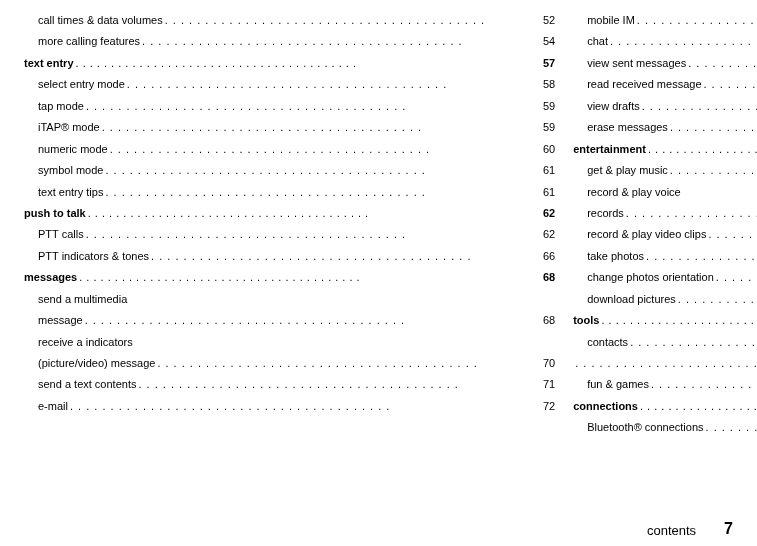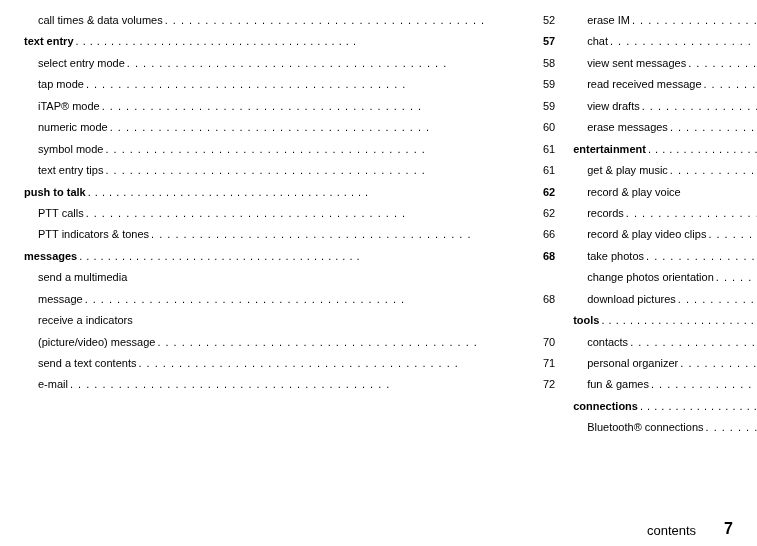--- a/index.html
+++ b/index.html
@@ -70,20 +70,25 @@
 <body>
 
 <div class="page">
   <div class="cols">
     <div class="col">
         <div class="row sub">
           <span class="label">call times &amp; data volumes</span>
           <span class="dots"></span>
           <span class="page-num">52</span>
         </div>
+        <div class="row sub">
+          <span class="label">more calling features</span>
+          <span class="dots"></span>
+          <span class="page-num">54</span>
+        </div>
         <div class="row section">
           <span class="label">text entry</span>
           <span class="dots"></span>
           <span class="page-num">57</span>
         </div>
         <div class="row sub">
           <span class="label">select entry mode</span>
           <span class="dots"></span>
           <span class="page-num">58</span>
         </div>
@@ -154,21 +159,21 @@
           <span class="page-num">71</span>
         </div>
         <div class="row sub">
           <span class="label">e-mail</span>
           <span class="dots"></span>
           <span class="page-num">72</span>
         </div>
       </div>
     <div class="col">
         <div class="row sub">
-          <span class="label">erase IM</span>
+          <span class="label">mobile IM</span>
           <span class="dots"></span>
         </div>
         <div class="row sub">
           <span class="label">chat</span>
           <span class="dots"></span>
         </div>
         <div class="row sub">
           <span class="label">view sent messages</span>
           <span class="dots"></span>
         </div>
@@ -217,21 +222,20 @@
         </div>
         <div class="row section">
           <span class="label">tools</span>
           <span class="dots"></span>
         </div>
         <div class="row sub">
           <span class="label">contacts</span>
           <span class="dots"></span>
         </div>
         <div class="row sub">
-          <span class="label">personal organizer</span>
           <span class="dots"></span>
         </div>
         <div class="row sub">
           <span class="label">fun &amp; games</span>
           <span class="dots"></span>
         </div>
         <div class="row section">
           <span class="label">connections</span>
           <span class="dots"></span>
         </div>

